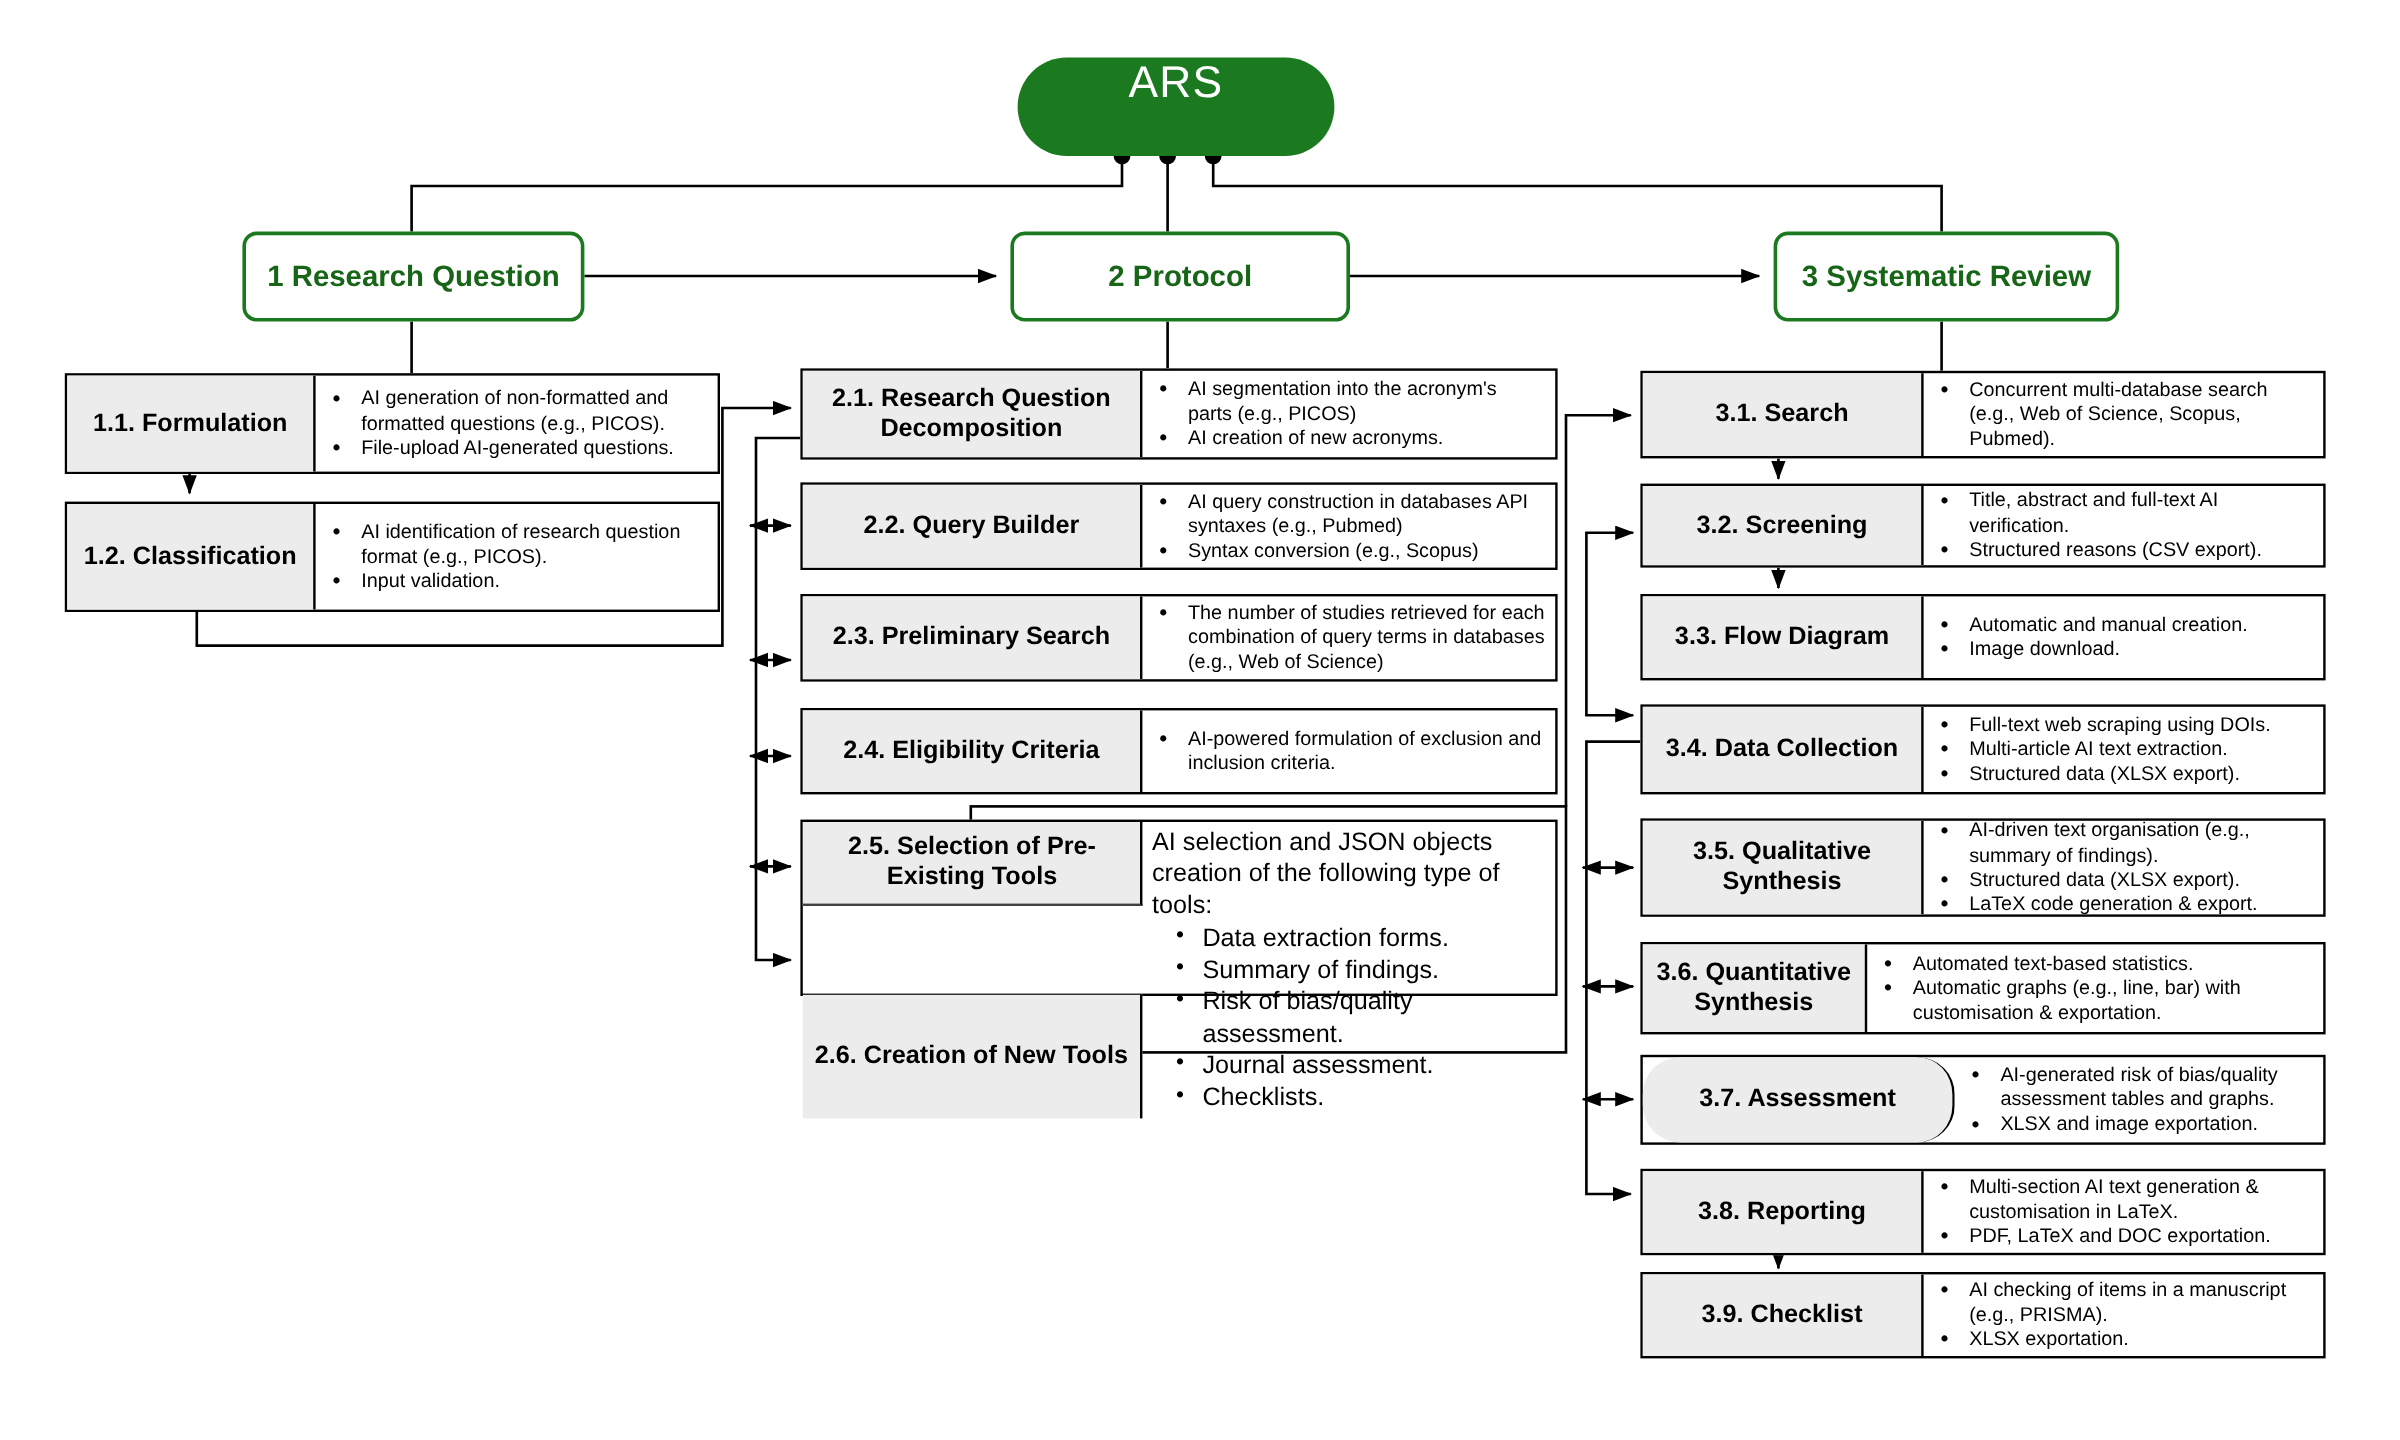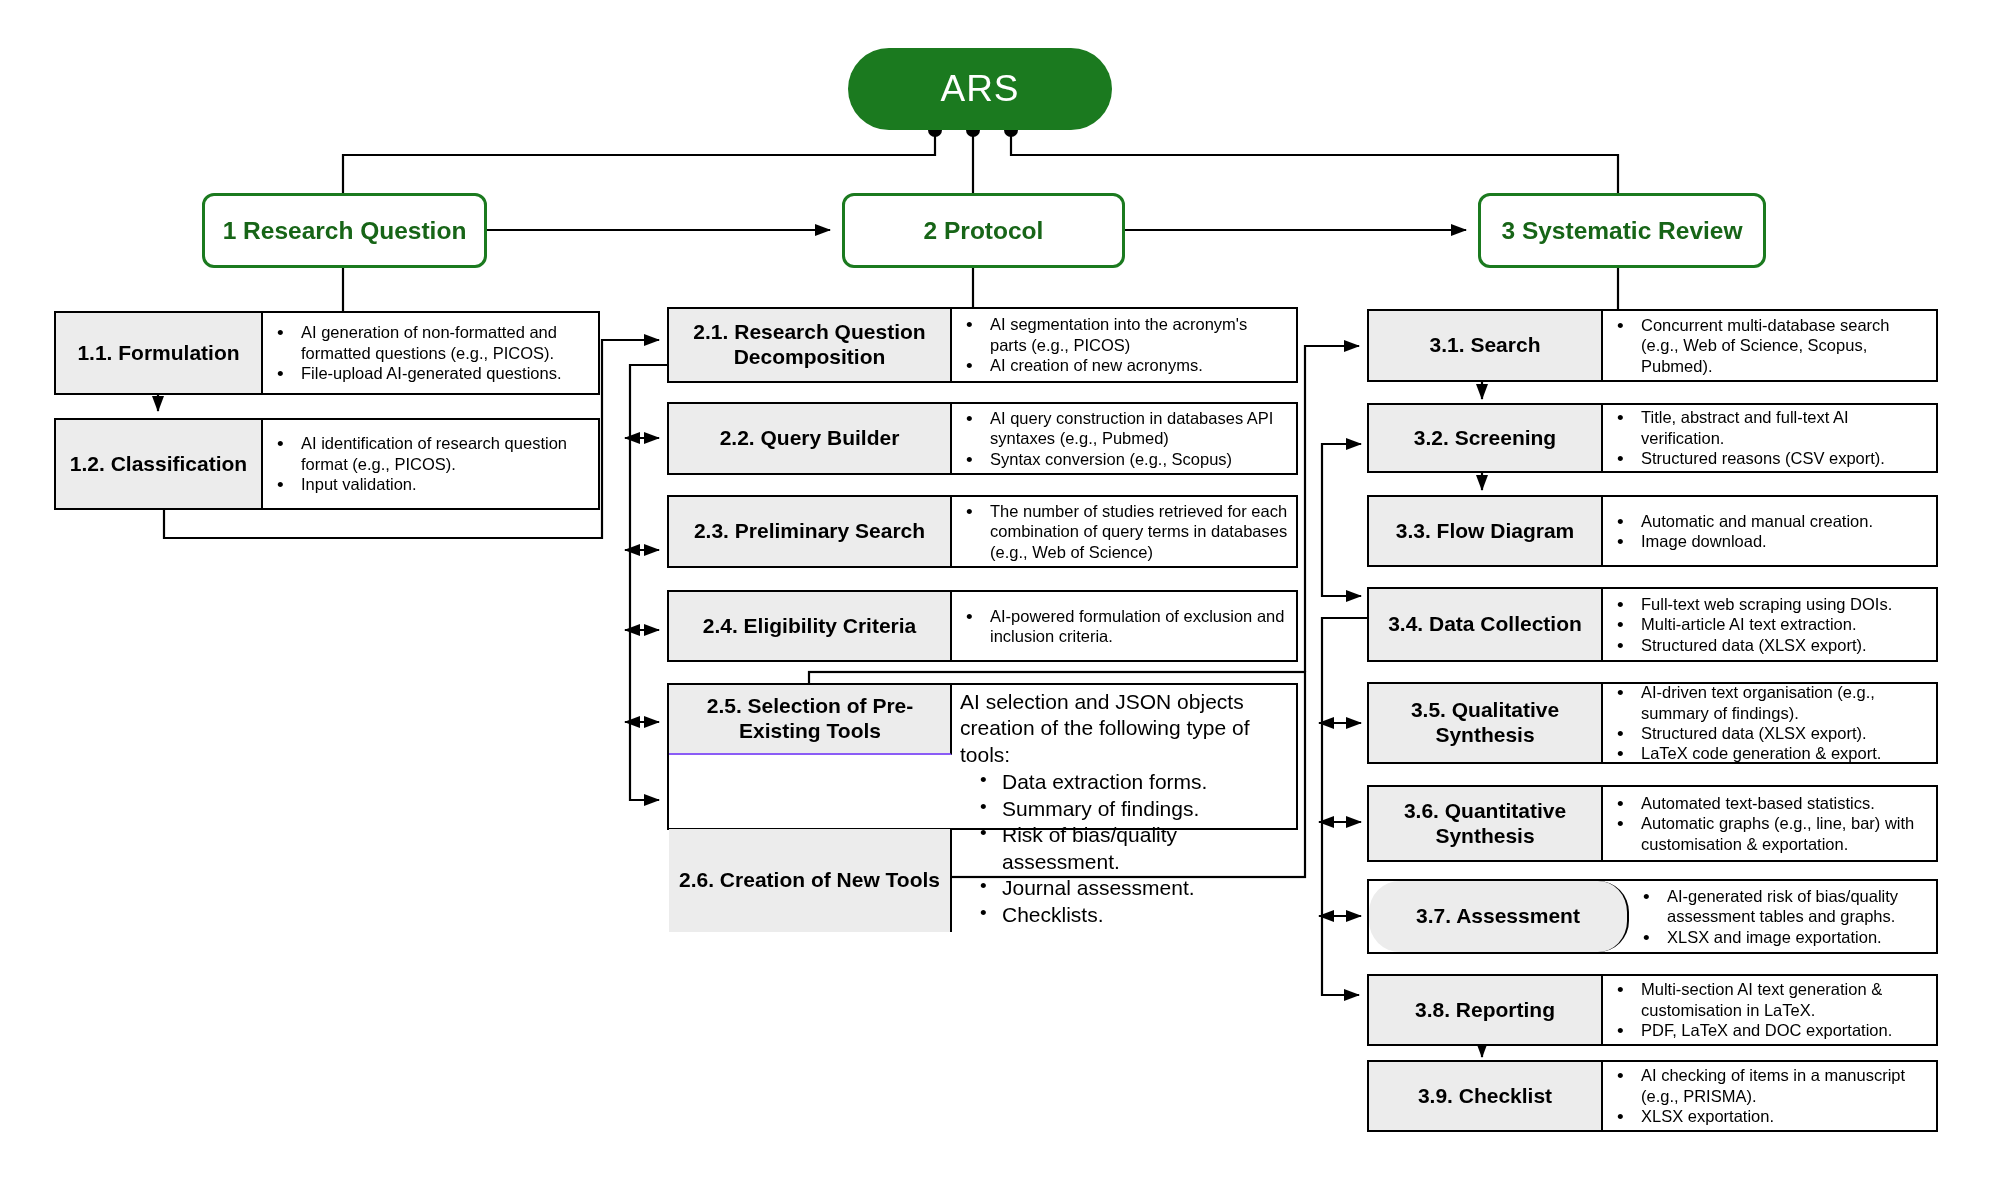--- a/index.html
+++ b/index.html
@@ -2,38 +2,38 @@
 <html style="--green: #1b7a1f; --green-text: #176517;"><head>
 <meta charset="utf-8">
 <style>
   html,body{margin:0;padding:0;background:#ffffff;}
   body{width:2000px;height:1200px;position:relative;font-family:"Liberation Sans",sans-serif;color:#000;}
   #canvas{position:absolute;inset:0;width:2000px;height:1200px;}
   svg.connectors{position:absolute;left:0;top:0;z-index:1;}
   svg.connectors polyline, svg.connectors rect{fill:none;stroke:#000;stroke-width:2.2px;}
   .node{position:absolute;z-index:2;box-sizing:border-box;}
   .root-node{background:var(--green);color:#fff;border-radius:41px;
-    display:flex;align-items:center;justify-content:center;font-size:37px;letter-spacing:1px;}
+    display:flex;justify-content:center;font-size:37px;letter-spacing:1px;}
   .stage{background:#fff;border:3.5px solid var(--green);border-radius:12px;
     display:flex;align-items:center;justify-content:center;
     color:var(--green-text);font-weight:bold;font-size:24.5px;}
   .row{display:flex;background:#fff;border:2px solid #000;}
   .row .label-cell{background:#ececec;border-right:2px solid #000;display:flex;align-items:center;
     justify-content:center;text-align:center;font-weight:bold;font-size:21px;line-height:1.18;
     padding:2px 6px;box-sizing:border-box;flex:0 0 auto;}
   .row .desc-cell{flex:1 1 auto;display:flex;align-items:center;box-sizing:border-box;
     font-size:16.5px;line-height:1.24;padding:5px 8px 5px 2px;}
   ul.bullets{list-style:none;margin:0;padding:0;}
   ul.bullets li{position:relative;padding-left:36px;}
   ul.bullets li::before{content:"\2022";position:absolute;left:12px;top:-1px;font-size:19px;}
   .tools-block{display:grid;grid-template-columns:283px 1fr;background:#fff;border:2px solid #000;}
   .tools-block .label-cell{background:#ececec;border-right:2px solid #000;display:flex;align-items:center;
     justify-content:center;text-align:center;font-weight:bold;font-size:21px;line-height:1.18;
     padding:2px 10px;box-sizing:border-box;}
-  .tools-block .label-25{border-bottom:2px solid #8b5cf6;padding-left:11px;}
+  .tools-block .label-25{border-bottom:2px solid #404040;padding-left:11px;}
   .tools-block .desc-cell{grid-row:1 / span 2;grid-column:2;font-size:21px;line-height:1.26;
     padding:4px 8px;box-sizing:border-box;}
   .tools-block .intro{margin:0 0 1px 0;}
   .tools-block ul.bullets li{padding-left:42px;}
   .tools-block ul.bullets li::before{left:20px;}
   :root{--green:#1b7a1f;--green-text:#176517;}
 </style>
 </head>
 <body>
 
@@ -205,21 +205,21 @@
     <div class="label-cell" style="width:234px;">3.5. Qualitative Synthesis</div>
     <div class="desc-cell">
       <ul class="bullets">
         <li>AI-driven text organisation (e.g., summary of findings).</li>
         <li>Structured data (XLSX export).</li>
         <li>LaTeX code generation &amp; export.</li>
       </ul>
     </div>
   </div>
   <div class="node row" style="left:1367px;top:785px;width:571px;height:77px;">
-    <div class="label-cell" style="width:234px;">3.6. Quantitative Synthesis</div>
+    <div class="label-cell" style="width:187px;">3.6. Quantitative Synthesis</div>
     <div class="desc-cell">
       <ul class="bullets">
         <li>Automated text-based statistics.</li>
         <li>Automatic graphs (e.g., line, bar) with customisation &amp; exportation.</li>
       </ul>
     </div>
   </div>
   <div class="node row" style="left:1367px;top:879px;width:571px;height:75px;">
     <div class="label-cell" style="width:260px;border-radius:31px;">3.7. Assessment</div>
     <div class="desc-cell">

